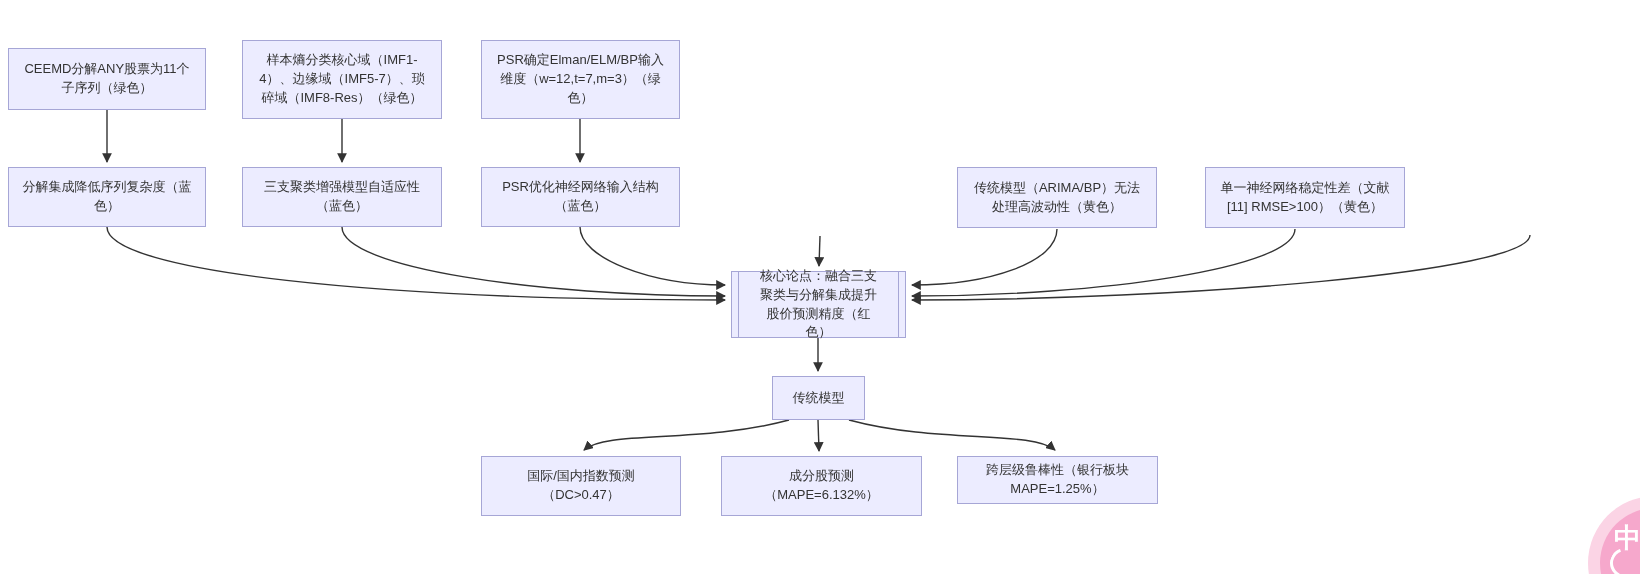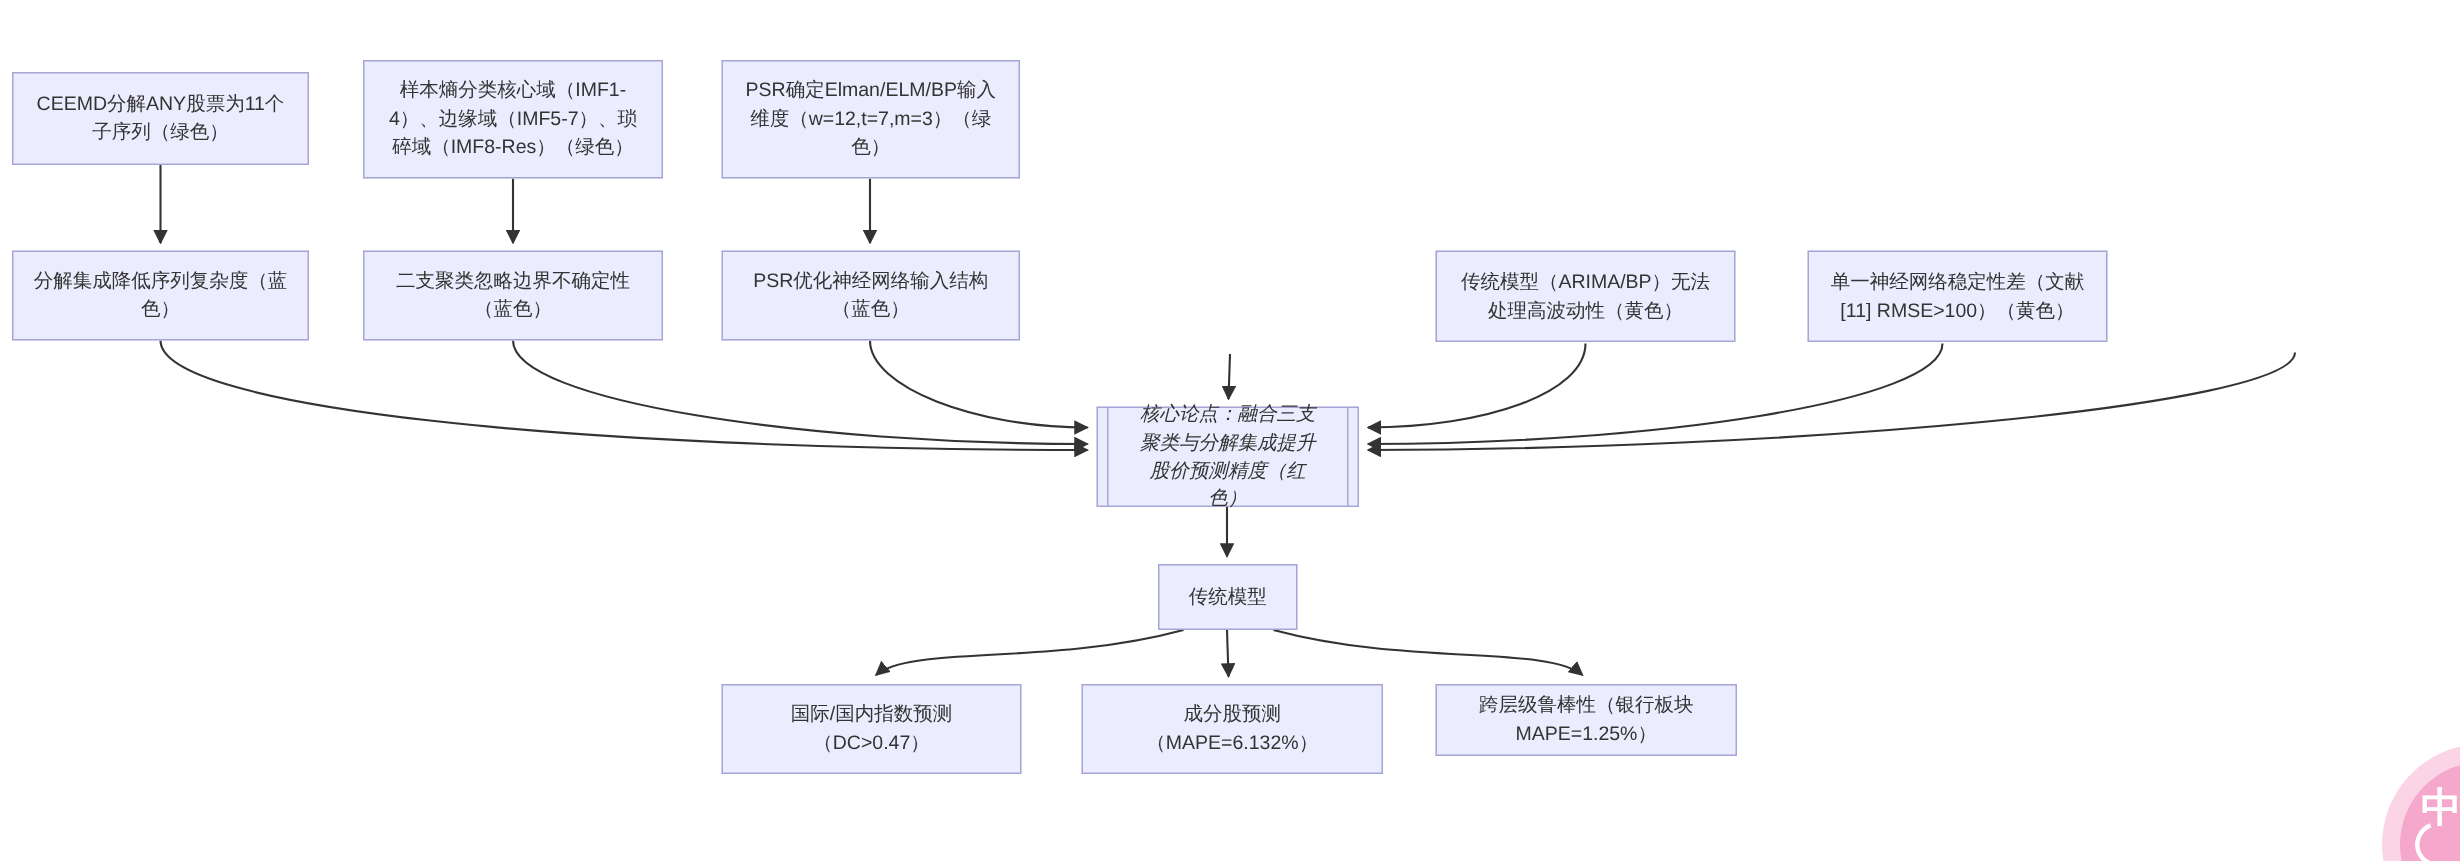--- a/index.html
+++ b/index.html
@@ -18,21 +18,21 @@
     box-sizing:border-box;
     background:var(--node_fill,#ECECFF);
     border:1px solid var(--node_border,#a6a6d6);
     color:var(--text,#333);
     display:flex;align-items:center;justify-content:center;
     text-align:center;
     padding:4px 10px;
     font-size:13px;line-height:1.45;
   }
   .node .lbl{display:block;width:100%;}
-  .node.core{padding:4px 25px;font-style:italic;}
+  .node.core{padding:4px 25px;}
   .node.core .inner-line{
     position:absolute;top:0;bottom:0;width:1px;
     background:var(--node_border,#a6a6d6);
   }
   .node.core .inner-line.left{left:6px;}
   .node.core .inner-line.right{right:6px;}
   
   .float-halo{
     position:absolute;left:1588px;top:496px;width:134px;height:134px;
     border-radius:50%;background:var(--float_pink_light,#fbd4e5);
@@ -86,21 +86,21 @@
 
   <div class="node" style="left:481px;top:40px;width:199px;height:79px">
     <span class="lbl">PSR确定Elman/ELM/BP输入维度（w=12,t=7,m=3）（绿色）</span>
   </div>
 
   <div class="node" style="left:8px;top:167px;width:198px;height:60px">
     <span class="lbl">分解集成降低序列复杂度（蓝色）</span>
   </div>
 
   <div class="node" style="left:242px;top:167px;width:200px;height:60px">
-    <span class="lbl">二支聚类忽略边界不确定性（蓝色）</span>
+    <span class="lbl">三支聚类增强模型自适应性（蓝色）</span>
   </div>
 
   <div class="node" style="left:481px;top:167px;width:199px;height:60px">
     <span class="lbl">PSR优化神经网络输入结构（蓝色）</span>
   </div>
 
 
   <div class="node" style="left:957px;top:167px;width:200px;height:61px">
     <span class="lbl">传统模型（ARIMA/BP）无法处理高波动性（黄色）</span>
   </div>

